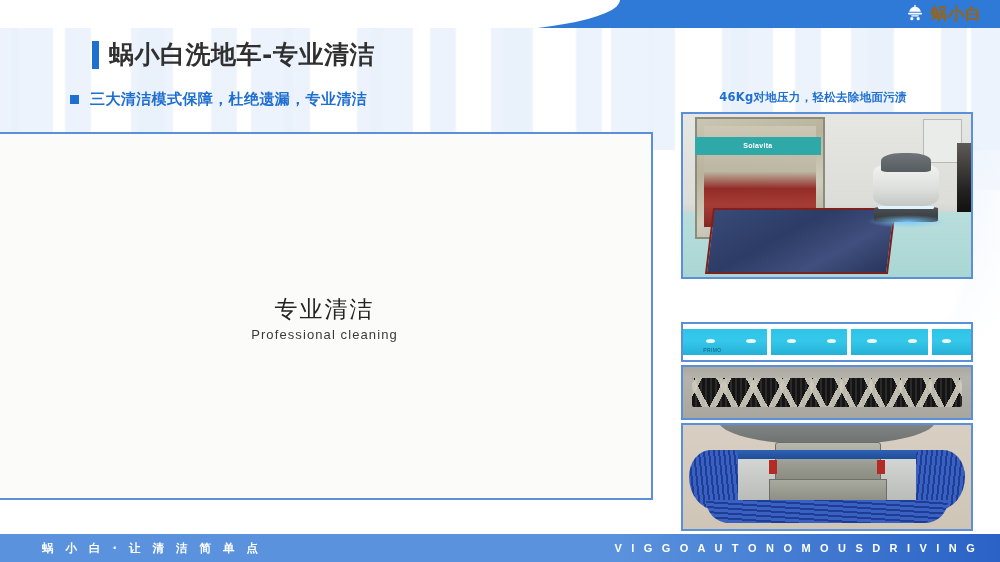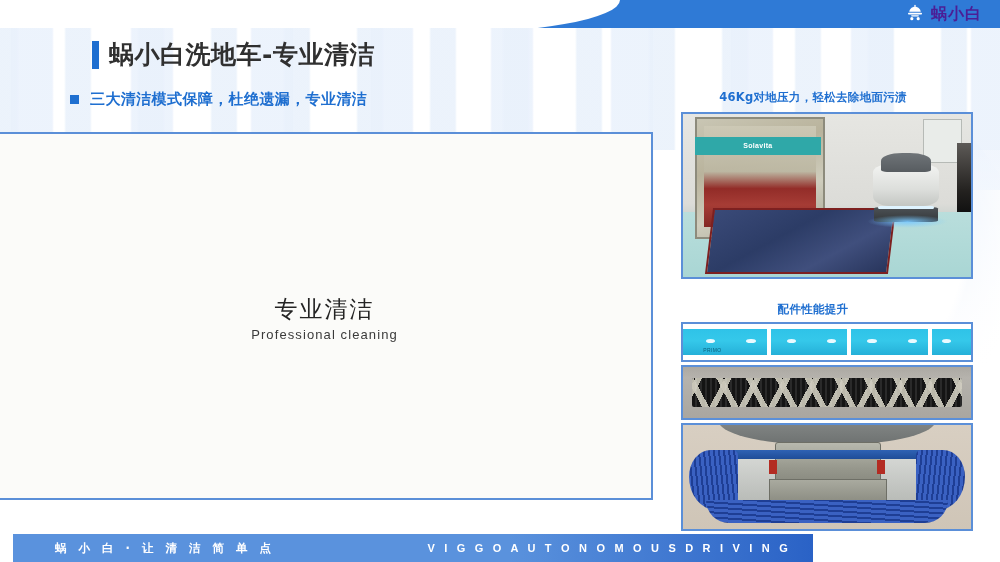--- a/index.html
+++ b/index.html
@@ -23,21 +23,21 @@
 
   
   .topbar{position:absolute;left:0;top:0;width:1000px;height:28px;overflow:hidden;}
   .topbar .fill{position:absolute;right:0;top:0;width:1000px;height:28px;background:#2f7ad6;}
   .topbar .swoosh{position:absolute;left:-60px;top:-4px;width:680px;height:38px;background:#ffffff;
     border-bottom-right-radius:190px 34px;}
   .topbar .swoosh2{position:absolute;left:0px;top:0px;width:300px;height:28px;
     background:linear-gradient(90deg,#6e9fe0 0%,#5d93dd 55%,#5d93dd 100%);opacity:.55;}
   .logo{position:absolute;right:18px;top:3px;height:22px;display:flex;align-items:center;gap:6px;z-index:5;}
   .logo .mark{width:20px;height:20px;display:block;}
-  .logo .txt{color:#4c1d95;font-size:16px;font-weight:bold;letter-spacing:1px;
+  .logo .txt{color:#a16207;font-size:16px;font-weight:bold;letter-spacing:1px;
     font-family:"DejaVu Sans","Liberation Sans",sans-serif;line-height:20px;}
 
   
   .title-row{position:absolute;left:68px;top:38px;display:flex;align-items:center;gap:10px;padding-left:24px;}
   .title-accent{width:7px;height:28px;background:#1f6fd0;display:block;}
   .title-txt{font-size:25px;font-weight:bold;color:#303030;letter-spacing:.5px;
     font-family:"DejaVu Sans","Liberation Sans",sans-serif;white-space:nowrap;}
   .sub-row{position:absolute;left:70px;top:90px;display:flex;align-items:center;gap:11px;}
   .sub-bullet{width:9px;height:9px;background:#1f6fd0;display:block;}
   .sub-txt{font-size:15px;font-weight:bold;color:#1f6fd0;letter-spacing:.4px;
@@ -146,21 +146,21 @@
   .ph4 .fr{position:absolute;right:2%;top:24%;width:17%;height:58%;
     background:repeating-linear-gradient(96deg,#1e3e95 0 2px,#3a61c2 2px 5px);
     border-radius:10% 48% 60% 18%;}
   .ph4 .fb{position:absolute;left:8%;bottom:6%;width:84%;height:22%;
     background:repeating-linear-gradient(4deg,#1e3e95 0 2px,#3a61c2 2px 5px);
     border-radius:0 0 28px 28px;}
   .ph4 .red1{position:absolute;left:30%;top:34%;width:2.5%;height:13%;background:#b32b22;}
   .ph4 .red2{position:absolute;right:30%;top:34%;width:2.5%;height:13%;background:#b32b22;}
 
   
-  .footer{position:absolute;left:13px;bottom:0;width:800px;height:28px;
+  .footer{position:absolute;left:0;bottom:0;width:1000px;height:28px;
     background:linear-gradient(90deg,#5a92dd 0%,#5a92dd 62%,#2a62c6 100%);}
   .foot-l{position:absolute;left:42px;top:0;height:28px;line-height:28px;color:#ffffff;
     font-size:11.5px;letter-spacing:4px;font-weight:bold;
     font-family:"DejaVu Sans","Liberation Sans",sans-serif;}
   .foot-r{position:absolute;right:22px;top:0;height:28px;line-height:28px;color:#ffffff;
     font-size:11px;letter-spacing:3.2px;font-weight:bold;
     font-family:"Liberation Sans",sans-serif;}
 </style>
 </head>
 <body>
@@ -224,21 +224,20 @@
       <div class="robot">
         <div class="rb-body"></div>
         <div class="rb-top"></div>
         <div class="rb-base"></div>
         <div class="rb-led"></div>
       </div>
       <div class="glow"></div>
     </div>
   </div>
 
-  <div class="cap cap2">配件性能提升</div>
 
   <div class="photo p2">
     <div class="ph2">
       <div class="blade">
         <span class="hole" style="left:8%"></span>
         <span class="hole" style="left:22%"></span>
         <span class="hole" style="left:36%"></span>
         <span class="hole" style="left:50%"></span>
         <span class="hole" style="left:64%"></span>
         <span class="hole" style="left:78%"></span>

